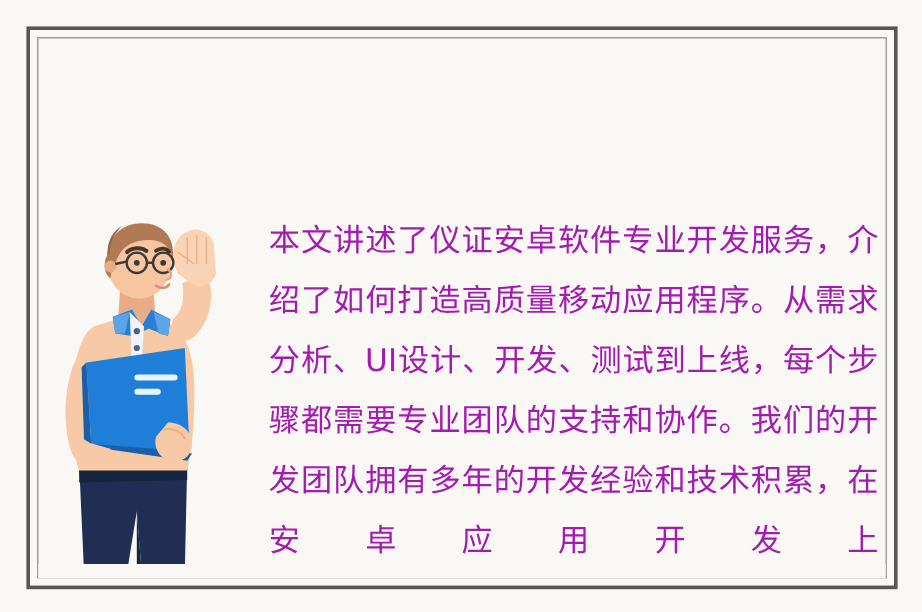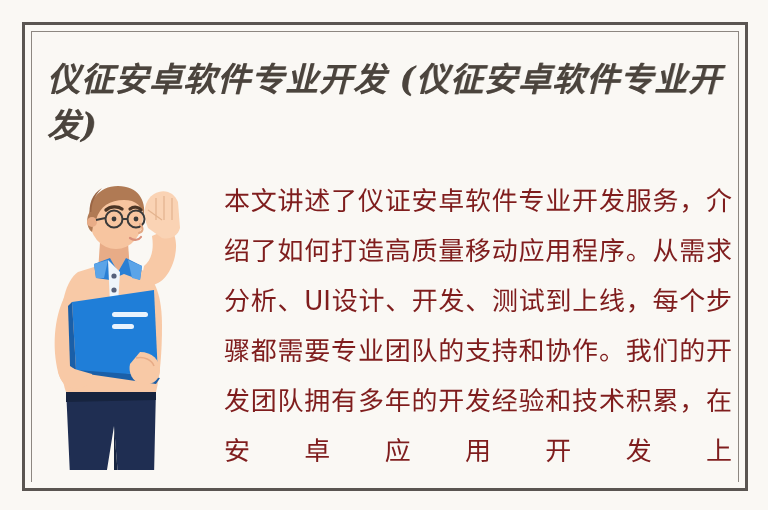--- a/index.html
+++ b/index.html
@@ -75,21 +75,21 @@
     top: 176px;
     width: 508px;
     height: 300px;
     overflow: hidden;
   }
   .body-text {
     margin: 0;
     font-family: "DejaVu Sans", "Liberation Sans", sans-serif;
     font-size: 26px;
     line-height: 50px;
-    color: #7f1d1d;
+    color: #a21caf;
     text-align: justify;
     text-align-last: justify;
     letter-spacing: 0px;
     word-break: break-all;
   }
 
   
   .illustration {
     position: absolute;
     left: 44px;
@@ -111,23 +111,20 @@
   }
 </style>
 </head>
 <body>
 
 <div id="page">
 
   <div class="frame-outer"></div>
   <div class="frame-inner"></div>
 
-  <div class="title-block">
-    <h1 class="title-text">仪征安卓软件专业开发 (仪征安卓软件专业开发)</h1>
-  </div>
 
   <div class="illustration">
     <svg viewBox="0 0 170 300" xmlns="http://www.w3.org/2000/svg" aria-hidden="true">
 
       <g>
 
         <path d="M22 212 L112 212 L110 300 L74 300 L70 250 L62 300 L26 300 Z" fill="#1f2e52"></path>
         <path d="M70 250 L74 300 L70 300 Z" fill="#17243f"></path>
         <path d="M22 212 L112 212 L112 224 L22 226 Z" fill="#17243f"></path>
 

